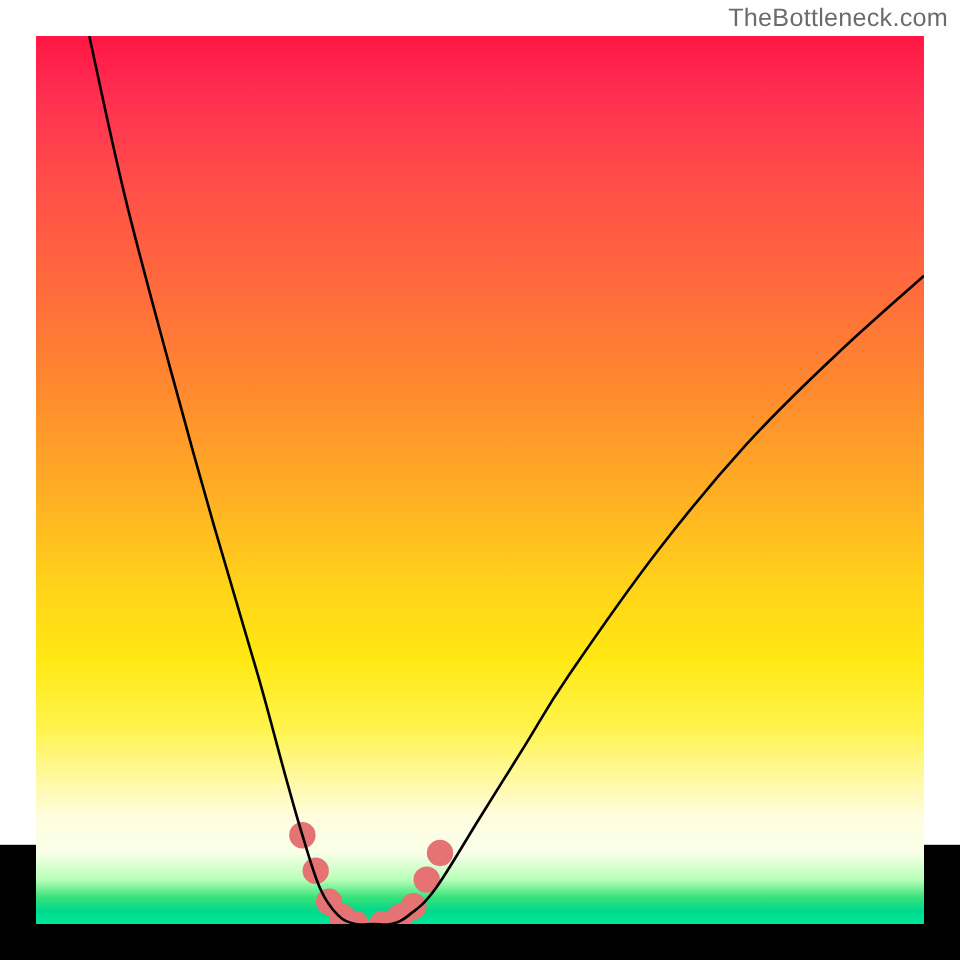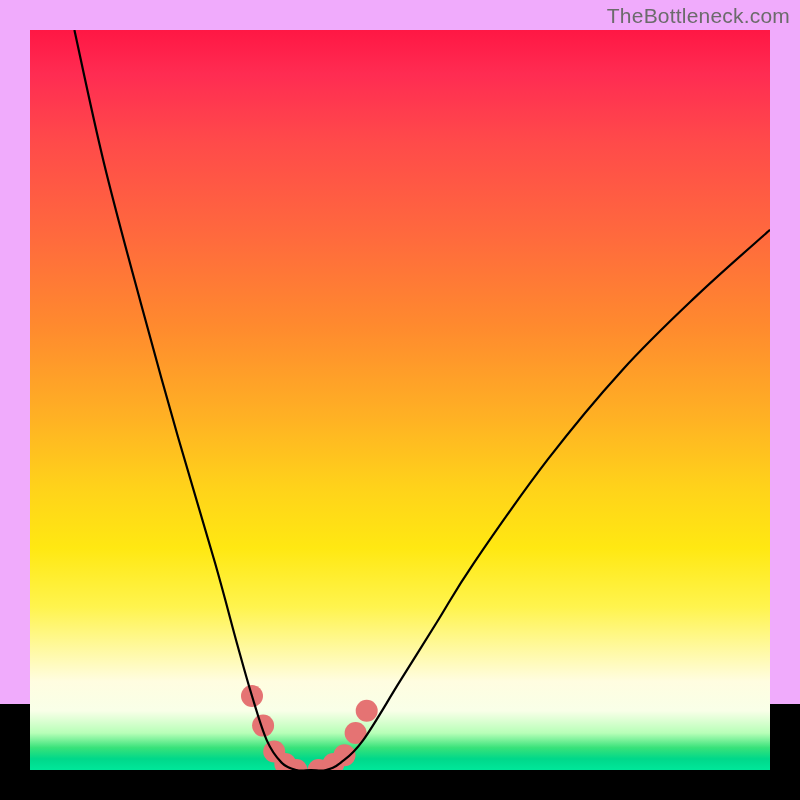--- a/index.html
+++ b/index.html
@@ -10,21 +10,21 @@
     overflow: hidden;
     background: #000;
     font-family: Arial, Helvetica, sans-serif;
   }
   .frame {
     position: absolute;
     top: 0;
     left: 0;
     width: 800px;
     height: 704px;
-    background: #f0abfc;
+    background: #ffffff;
   }
   .plot-area {
     position: absolute;
     top: 30px;
     left: 30px;
     width: 740px;
     height: 740px;
     
     background: linear-gradient(
       to bottom,

